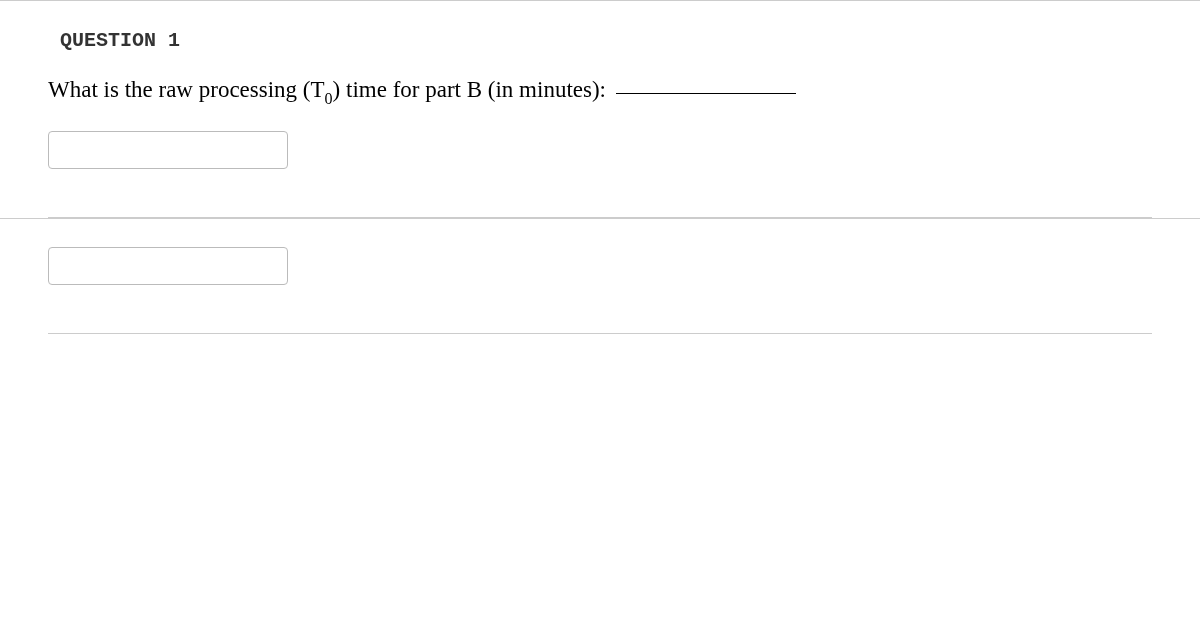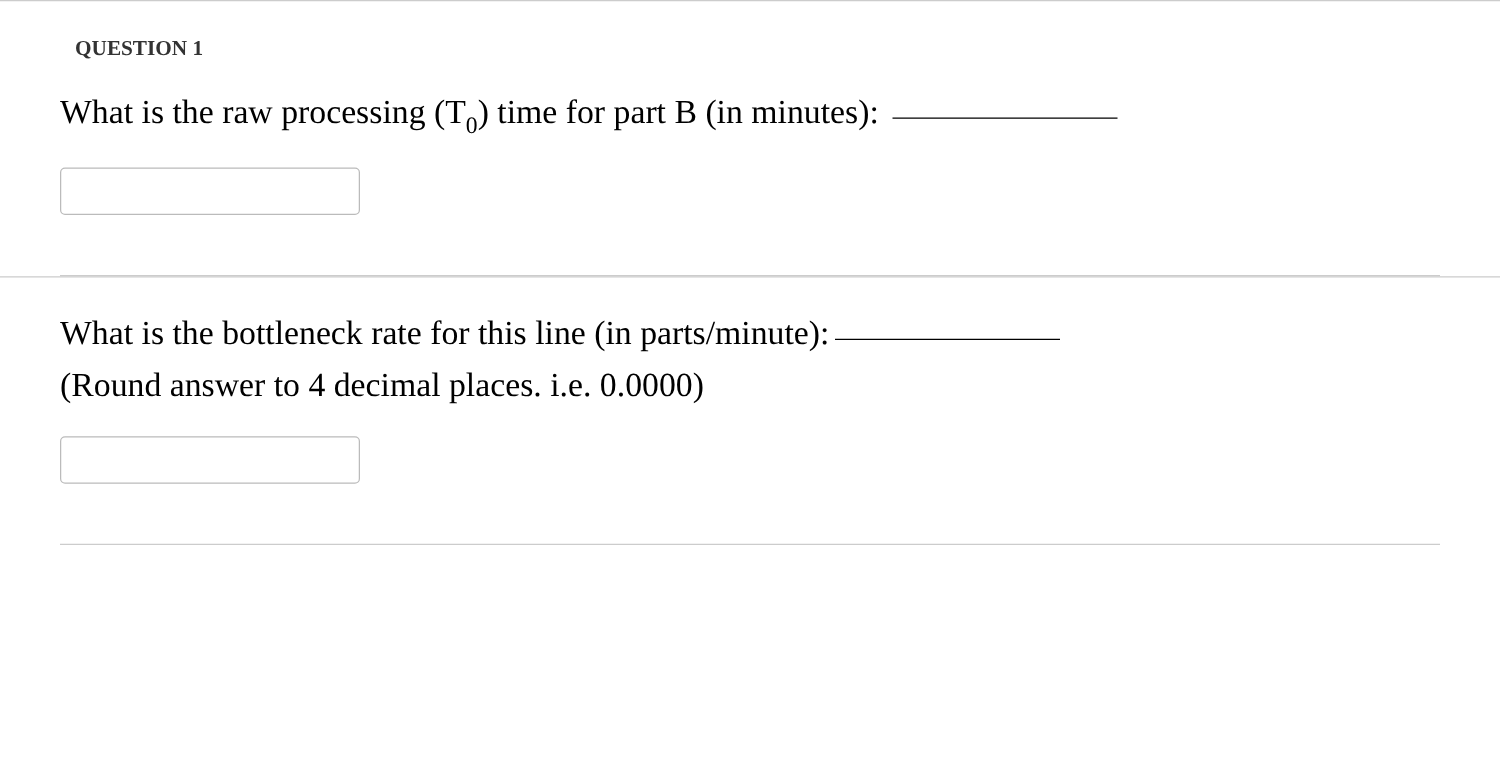--- a/index.html
+++ b/index.html
@@ -15,29 +15,29 @@
       overflow: hidden;
     }
     .question-block {
       border-top: 1px solid #ccc;
       padding: 0;
     }
     .inner {
       padding: 24px 48px 0 48px;
     }
     .question-header {
-      font-family: Liberation Serif, serif;
+      font-family: Liberation Mono, monospace;
       font-weight: 700;
-      font-size: 17px;
+      font-size: 20px;
       color: #333;
       padding: 4px 0 20px 12px;
     }
     .question-prompt {
       font-family: "Times New Roman", Times, serif;
-      font-size: 27px;
+      font-size: 23px;
       color: #000;
       line-height: 1.55;
       padding-bottom: 16px;
     }
     .sub-zero {
       font-size: 0.7em;
       vertical-align: sub;
       position: relative;
       top: 0.1em;
     }
@@ -76,20 +76,16 @@
     <div class="question-prompt">
       <span>What is the raw processing (T</span><span class="sub-zero">0</span><span>) time for part B (in minutes): </span><span class="blank-line"></span>
     </div>
     <input type="text" class="answer-input" value="" style="">
     <div class="bottom-rule"></div>
   </div>
 </div>
 
 <div class="question-block">
   <div class="inner">
-    <div class="question-prompt">
-      <span>What is the bottleneck rate for this line (in parts/minute):</span><span class="blank-line"></span><br>
-      <span>(Round answer to 4 decimal places. i.e. 0.0000)</span>
-    </div>
     <input type="text" class="answer-input" value="" style="">
     <div class="bottom-rule"></div>
   </div>
 </div>
 
 </body></html>

